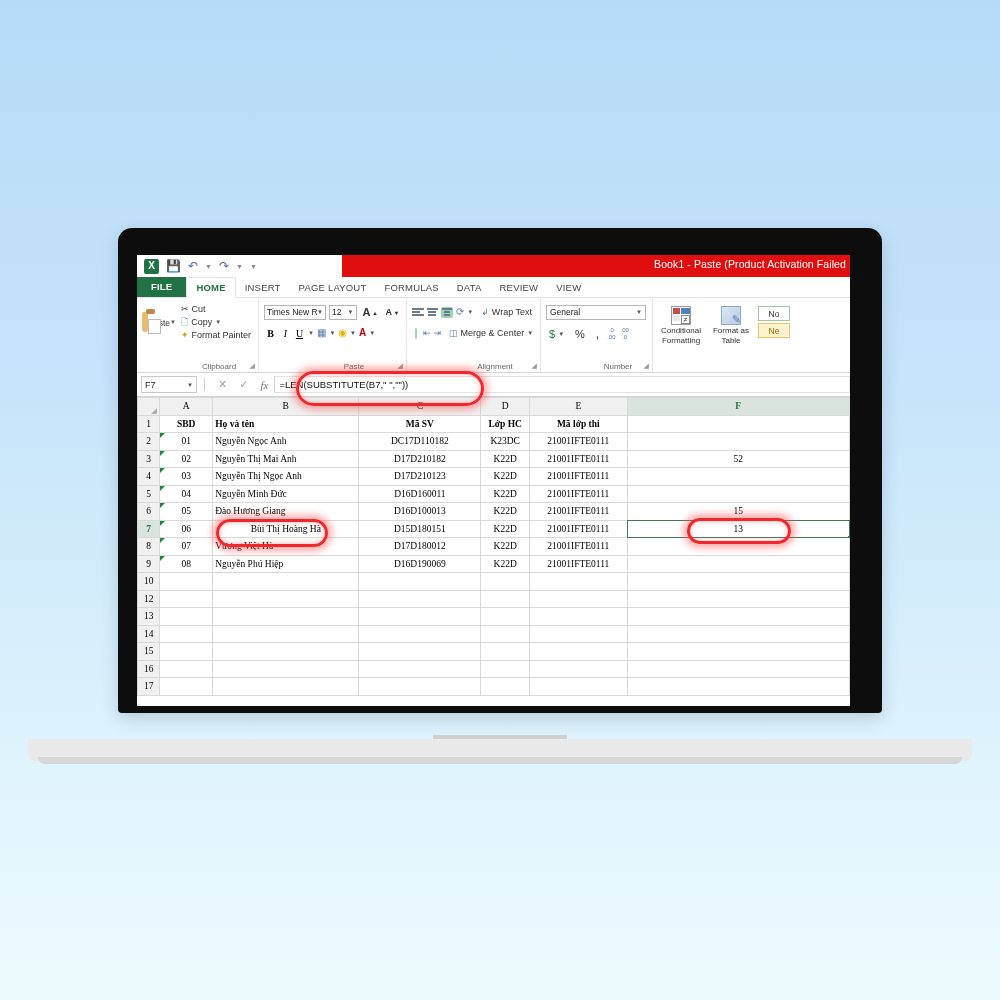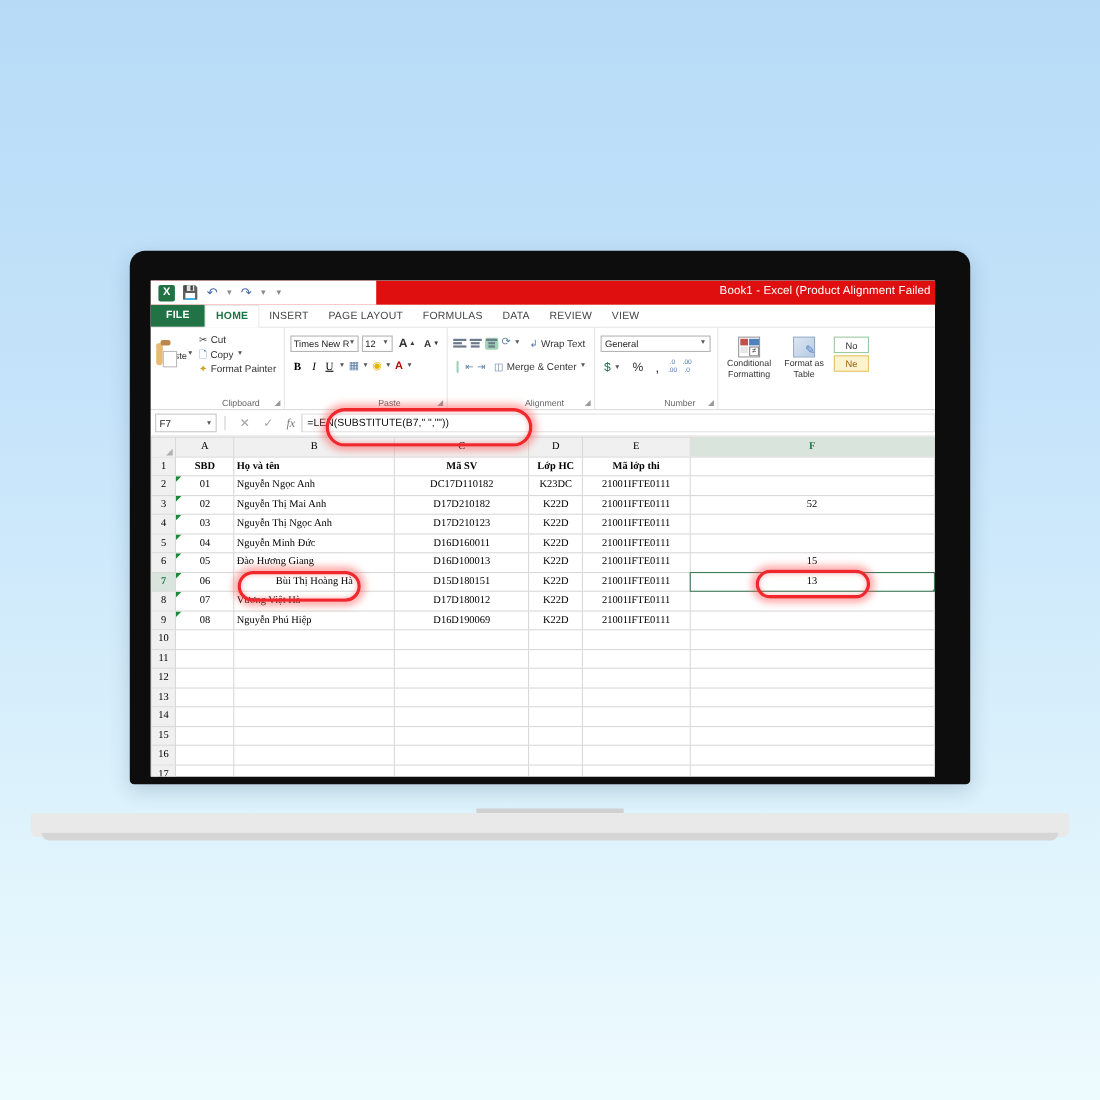--- a/index.html
+++ b/index.html
@@ -156,21 +156,21 @@
     <div class="titlebar">
       <div class="qat">
         <span class="xl-logo">X</span>
         <span class="qat-ico save">💾</span>
         <span class="qat-ico">↶</span>
         <span class="qat-sep">▼</span>
         <span class="qat-ico">↷</span>
         <span class="qat-sep">▼</span>
         <span class="qat-sep">▼</span>
       </div>
-      <div class="title-text">Book1 -  Excel (Product Alignment Failed</div>
+      <div class="title-text">Book1 -  Paste (Product Activation Failed</div>
     </div>
 
     <div class="tabstrip">
       <div class="tab file">FILE</div>
       <div class="tab active">HOME</div>
       <div class="tab">INSERT</div>
       <div class="tab">PAGE LAYOUT</div>
       <div class="tab">FORMULAS</div>
       <div class="tab">DATA</div>
       <div class="tab">REVIEW</div>
@@ -465,29 +465,20 @@
             <tr>
               <td class="rowh">10</td>
               <td class="c-ctr"></td>
               <td class="" style="text-align: left;"></td>
               <td class="c-ctr"></td>
               <td class="c-ctr"></td>
               <td class="c-ctr"></td>
               <td class="c-ctr"></td>
             </tr>
             <tr>
-              <td class="rowh">11</td>
-              <td class="c-ctr"></td>
-              <td class="" style="text-align: left;"></td>
-              <td class="c-ctr"></td>
-              <td class="c-ctr"></td>
-              <td class="c-ctr"></td>
-              <td class="c-ctr"></td>
-            </tr>
-            <tr>
               <td class="rowh">12</td>
               <td class="c-ctr"></td>
               <td class="" style="text-align: left;"></td>
               <td class="c-ctr"></td>
               <td class="c-ctr"></td>
               <td class="c-ctr"></td>
               <td class="c-ctr"></td>
             </tr>
             <tr>
               <td class="rowh">13</td>

